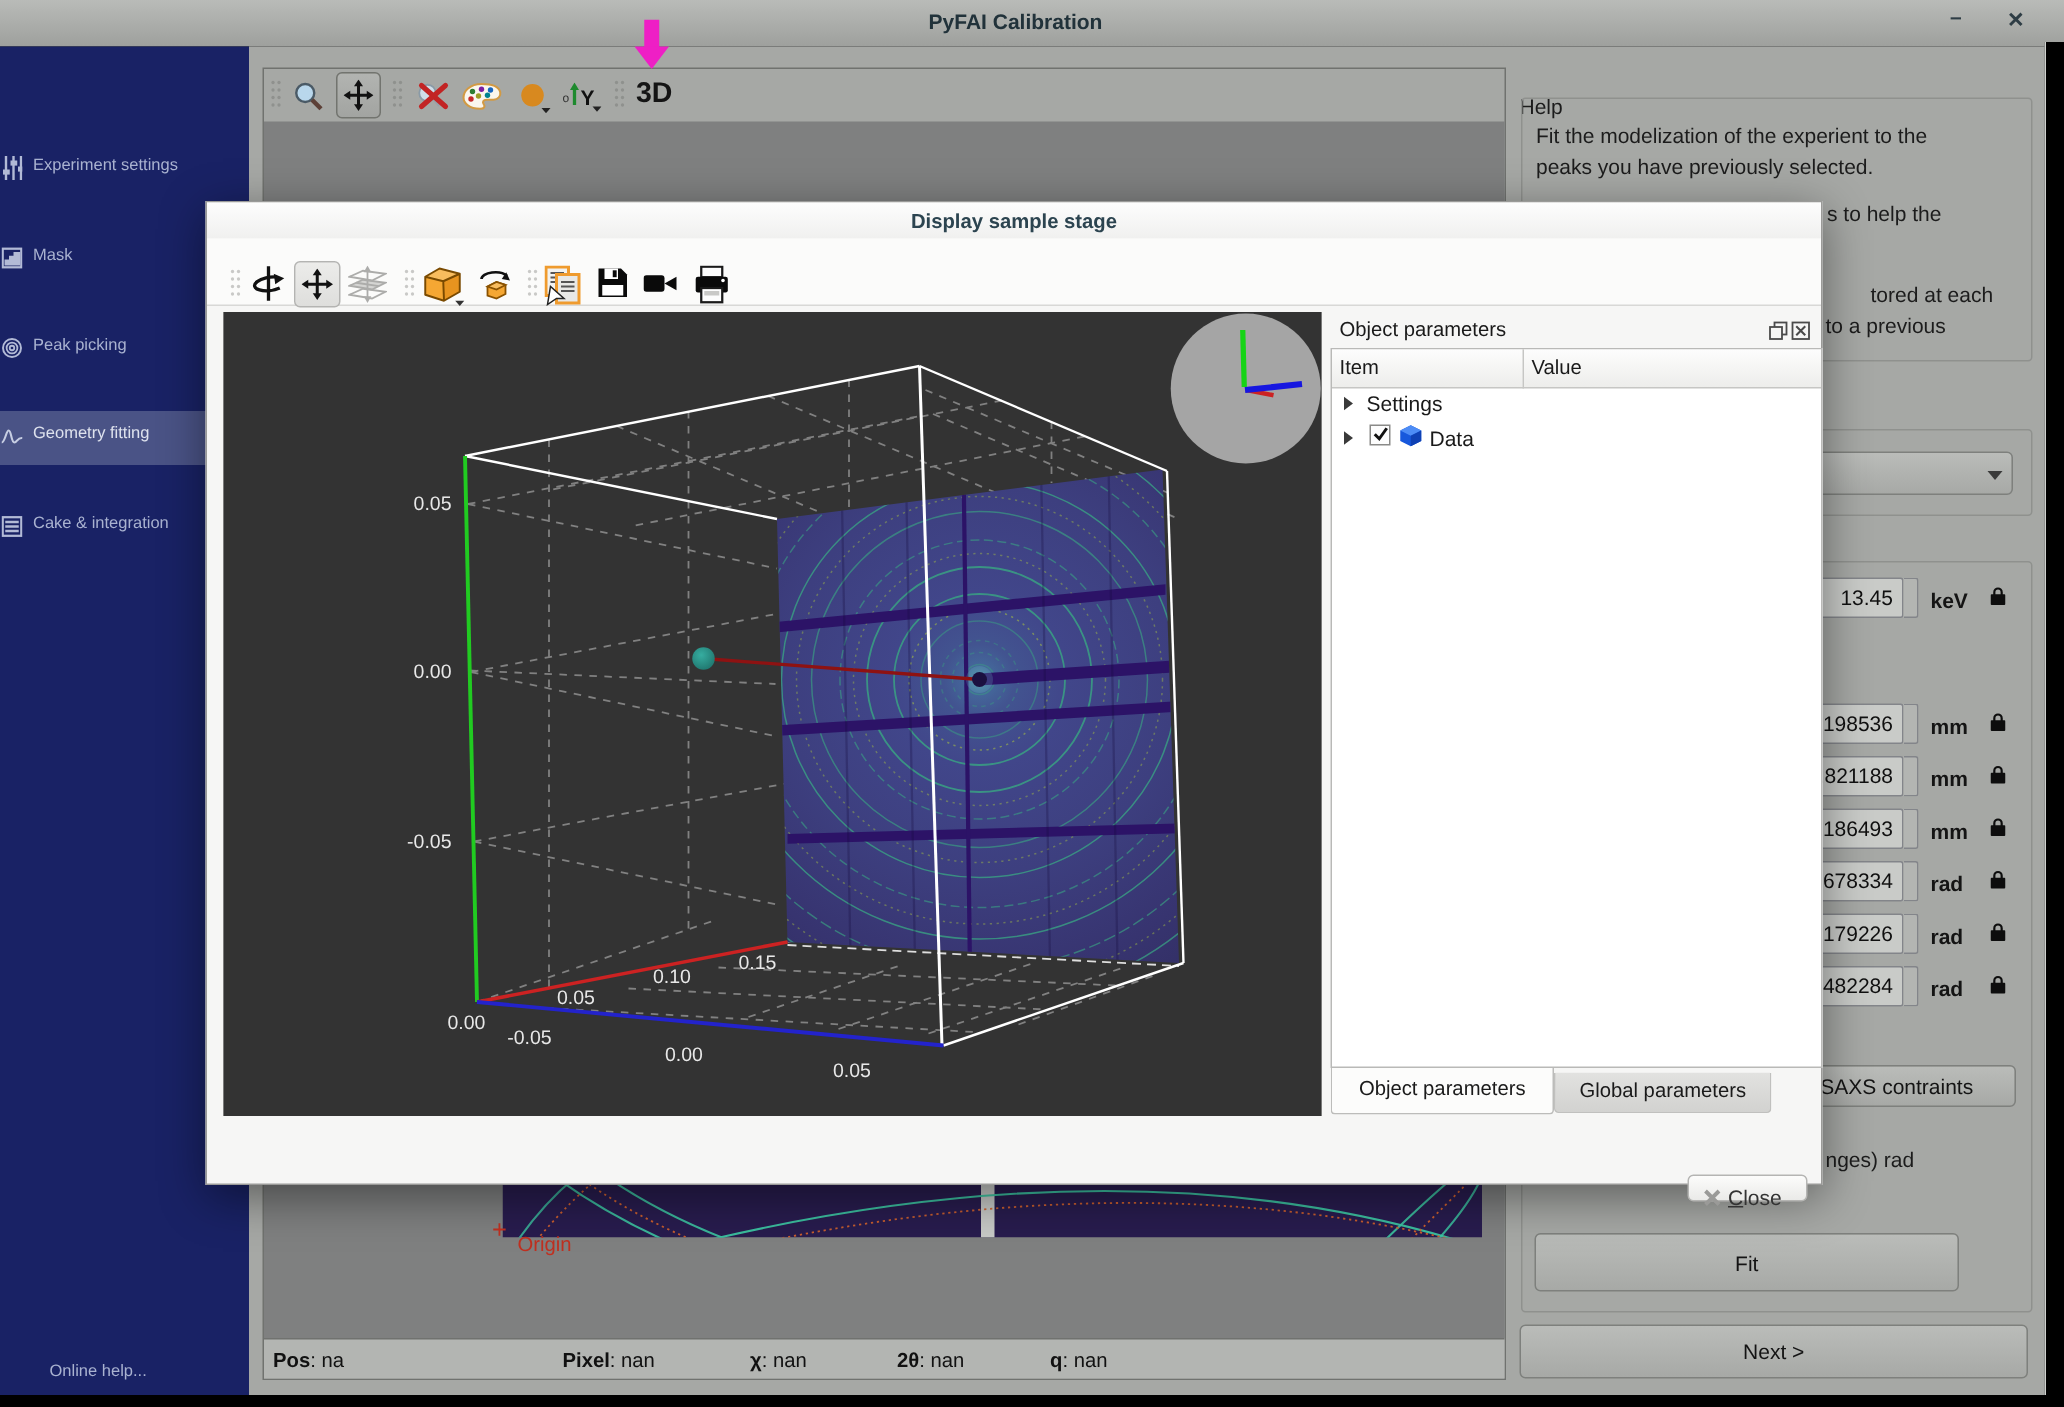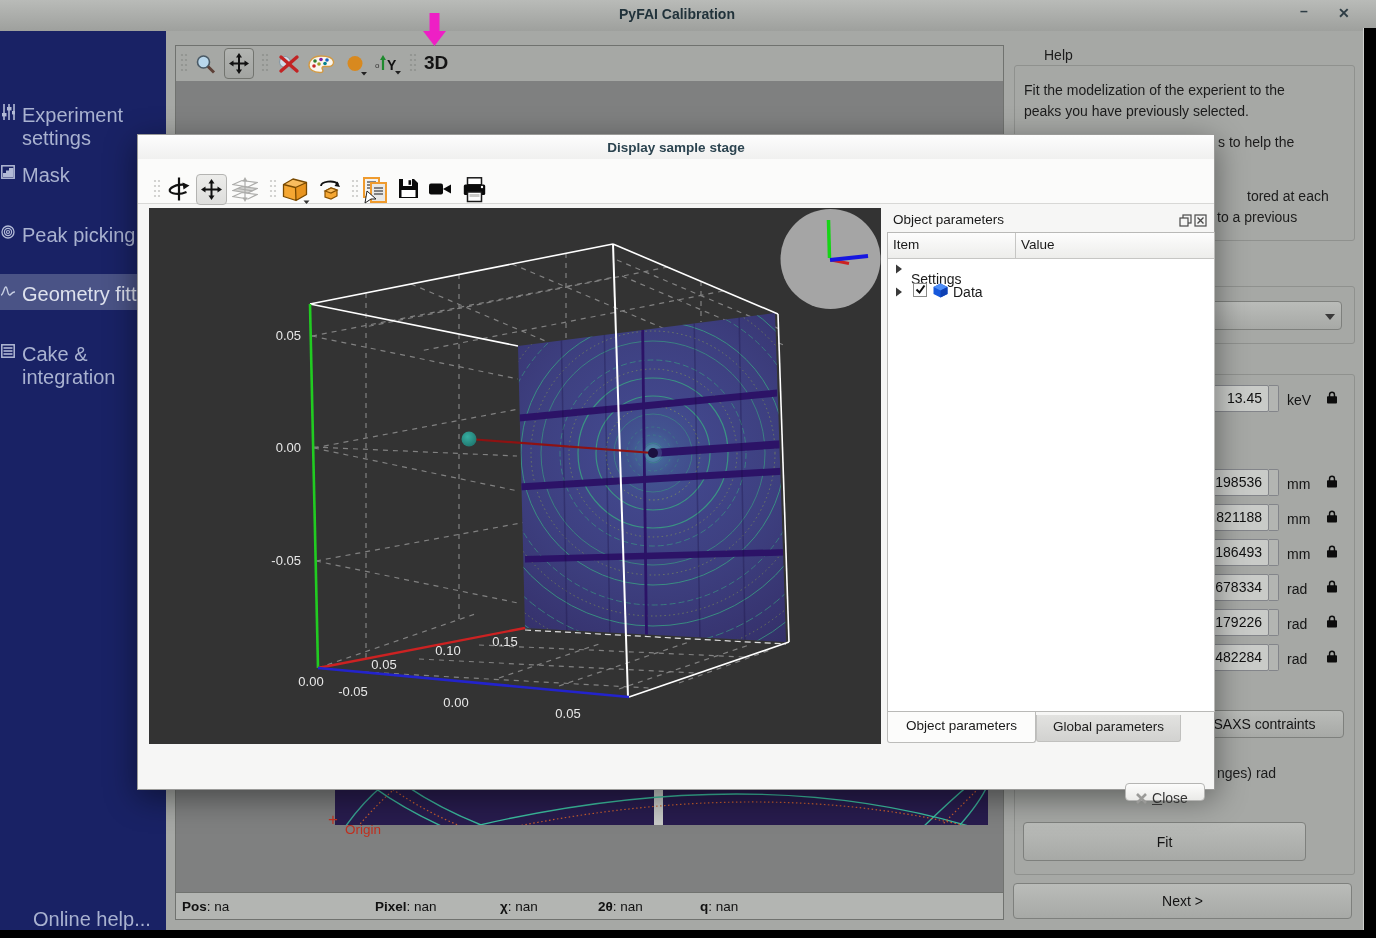--- a/index.html
+++ b/index.html
@@ -7,39 +7,39 @@
 #root { position:relative; width:1376px; height:938px; }
 .abs { position:absolute; }
 
 
 #titlebar { left:0; top:0; width:1376px; height:31px; background:linear-gradient(#b9bbb8,#9ea09d); }
 #titlebar .title { position:absolute; left:0; right:22px; top:6px; text-align:center; font-size:14px; font-weight:bold; color:#21323a; }
 #titlebar .winbtn { position:absolute; top:5px; color:#2e3d45; font-size:14px; font-weight:bold; }
 
 
 #sidebar { left:0; top:31px; width:166px; height:899px; background:#192265; }
-.sideitem { position:absolute; left:0; width:166px; height:36px; color:#a9b2d0; font-size:20px; }
+.sideitem { position:absolute; left:0; width:166px; height:36px; color:#a9b2d0; font-size:11px; }
 .sideitem .lbl { position:absolute; left:22px; top:9px; }
 .sideitem.sel { background:#4a5386; color:#dee2ee; }
 .sideicon { position:absolute; left:1px; top:9px; width:14px; height:16px; }
 
 
 #mainarea { left:166px; top:31px; width:838px; height:899px; background:#a6a8a5; }
 #mainframe { position:absolute; left:9px; top:14px; width:829px; height:875px; border:1px solid #70726f; }
 #plotcanvas { position:absolute; left:10px; top:50px; width:827px; height:811px; background:#7f8080; }
 #statusbar { position:absolute; left:10px; top:861px; width:827px; height:27px; background:#b3b5b2; border-top:1px solid #70726f; font-size:13.5px; color:#111; }
 #statusbar span { position:absolute; top:6px; }
 
 
 #rightpanel { left:1004px; top:31px; width:360px; height:899px; background:#a6a8a5; font-size:14px; color:#1c1c1c; }
 .grpbox { position:absolute; border:1px solid #8f918e; border-radius:3px; }
 .qbtn { position:absolute; background:linear-gradient(#babcb9,#a7a9a6); border:1px solid #7e807d; border-radius:4px; text-align:center; color:#141414; font-size:14px; }
 .spinbox { position:absolute; height:27px; background:#c9cbc8; border:1px solid #83858a; border-radius:2px; text-align:right; font-size:14px; color:#101010; padding:4px 6px 0 0; }
 .spinbtns { position:absolute; width:10px; height:27px; border:1px solid #83858a; border-left:none; border-radius:0 2px 2px 0; background:#b3b5b2; }
-.unit { position:absolute; font-size:14px; color:#141414; }
+.unit { position:absolute; font-size:14px; color:#141414;font-weight:bold; }
 .lock { position:absolute; width:10px; height:13px; }
 
 
 #dialog { left:137px; top:134px; width:1078px; height:656px; background:#f6f6f5; border:1px solid #9a9a98; box-shadow:0 8px 30px rgba(0,0,0,0.45); }
 #dlgtitle { position:absolute; left:0; top:0; width:100%; height:24px; background:linear-gradient(#fdfdfd,#f0f0ef); text-align:center; font-size:13.5px; font-weight:bold; color:#2c4450; padding-top:5px; }
 #dlgtoolbar { position:absolute; left:0; top:24px; width:100%; height:45px; background:#fbfbfa; border-bottom:1px solid #d8d8d6; }
 #canvas3d { position:absolute; left:11px; top:73px; width:732px; height:536px; background:#333333; }
 #objpanel { position:absolute; left:749px; top:69px; width:329px; height:656px; font-size:13.5px; color:#1a1a1a; }
 </style>
 </head>
@@ -225,21 +225,21 @@
       <span style="left:6px;"><b>Pos</b>: na</span>
       <span style="left:199px;"><b>Pixel</b>: nan</span>
       <span style="left:324px;"><b>χ</b>: nan</span>
       <span style="left:422px;"><b>2θ</b>: nan</span>
       <span style="left:524px;"><b>q</b>: nan</span>
     </div>
   </div>
 
   <div id="rightpanel" class="abs">
 
-    <div style="position:absolute; left:9px; top:16px;margin-left:31px;">Help</div>
+    <div style="position:absolute; left:9px; top:32px;">Help</div>
     <div class="grpbox" style="left:10px; top:34px; width:341px; height:176px;"></div>
     <div style="position:absolute; left:20px; top:49px; width:330px; line-height:21px;">Fit the modelization of the experient to the<br>peaks you have previously selected.</div>
     <div style="position:absolute; left:214px; top:103px;">s to help the</div>
     <div style="position:absolute; left:243px; top:157px;">tored at each</div>
     <div style="position:absolute; left:213px; top:178px;">to a previous</div>
 
     <div class="grpbox" style="left:10px; top:255px; width:341px; height:58px;"></div>
     <div class="qbtn" style="left:20px; top:270px; width:318px; height:29px;"></div>
     <svg style="position:absolute; left:320px; top:282px;" width="12" height="8">
         <path d="M1 1 L11 1 L6 7 Z" fill="#3a3a3a"></path>
@@ -561,21 +561,21 @@
       <svg style="position:absolute; left:307px; top:10px;" width="13" height="13" viewBox="0 0 13 13">
           <rect x="1" y="1" width="11" height="11" fill="none" stroke="#4a4a4a" stroke-width="1.2"></rect>
           <path d="M3.5 3.5 L9.5 9.5 M9.5 3.5 L3.5 9.5" stroke="#4a4a4a" stroke-width="1.4"></path>
         </svg>
       <div style="position:absolute; left:0px; top:28px; width:328px; height:480px; background:#fff; border:1px solid #b9b9b7;"></div>
       <div style="position:absolute; left:1px; top:29px; width:128px; height:26px; background:linear-gradient(#fdfdfd,#ededeb); border-right:1px solid #c6c6c4; border-bottom:1px solid #c6c6c4; padding:4px 0 0 5px;">Item</div>
       <div style="position:absolute; left:129px; top:29px; width:198px; height:26px; background:linear-gradient(#fdfdfd,#ededeb); border-bottom:1px solid #c6c6c4; padding:4px 0 0 5px;">Value</div>
       <svg style="position:absolute; left:8px; top:60px;" width="8" height="10">
           <path d="M1 0.5 L7 5 L1 9.5 Z" fill="#3a3a3a"></path>
         </svg>
-      <div style="position:absolute; left:24px; top:67px; font-size:14px;text-align:right;">Settings</div>
+      <div style="position:absolute; left:24px; top:57px; font-size:14px;text-align:right;">Settings</div>
       <svg style="position:absolute; left:8px; top:83px;" width="8" height="10">
           <path d="M1 0.5 L7 5 L1 9.5 Z" fill="#3a3a3a"></path>
         </svg>
       <div style="position:absolute; left:26px; top:79px; width:14px; height:14px; background:#fdfdfd; border:1px solid #8a8a88;"></div>
       <svg style="position:absolute; left:27px; top:79px;" width="13" height="13">
           <path d="M2.5 6.5 L5.5 9.5 L10.5 2.5" fill="none" stroke="#111" stroke-width="2"></path>
         </svg>
       <svg style="position:absolute; left:45px; top:78px;" width="17" height="17" viewBox="0 0 17 17">
         <path d="M1.5 5 L8.5 1.5 L15.5 5 L15.5 12 L8.5 15.5 L1.5 12 Z" fill="#1758dc"></path>
         <path d="M1.5 5 L8.5 1.5 L15.5 5 L8.5 8.5 Z" fill="#4d8cf5"></path>

